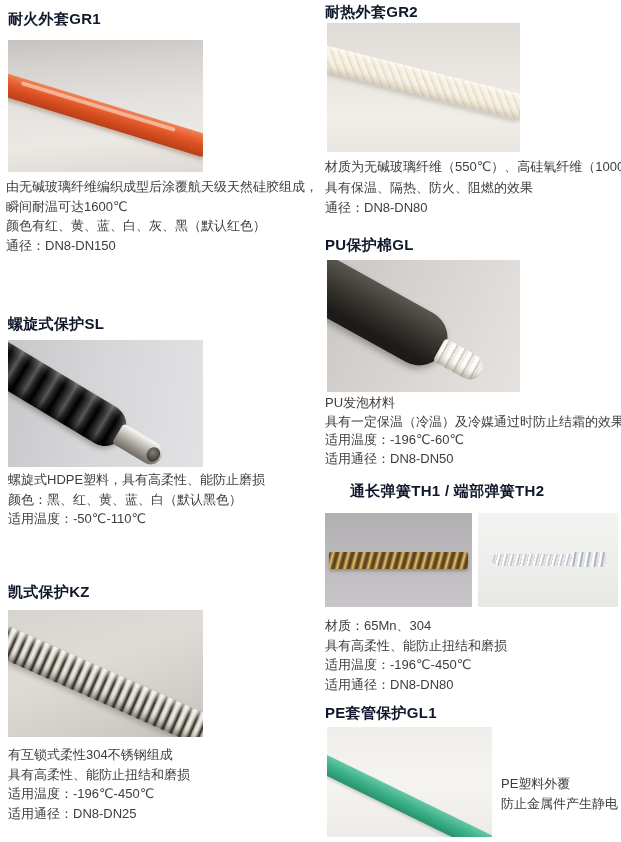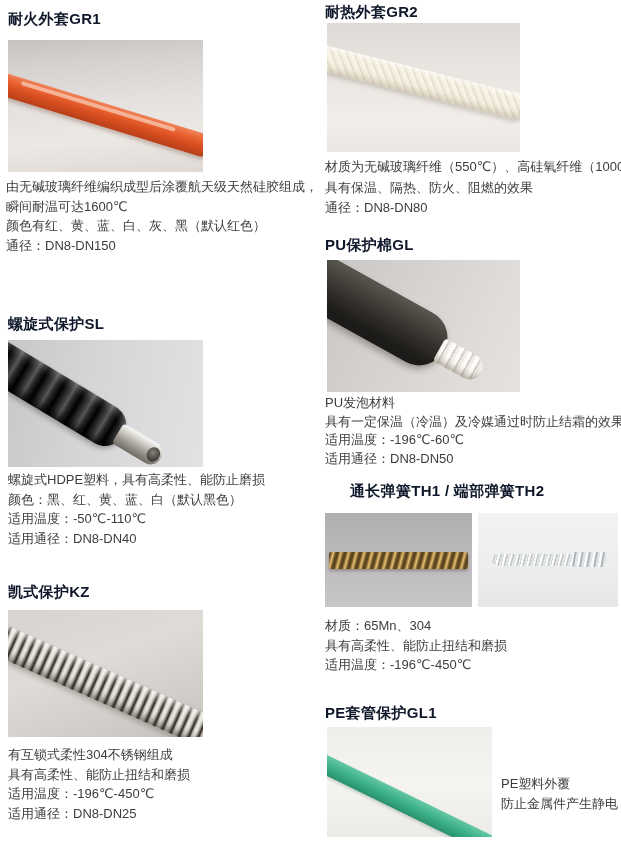--- a/index.html
+++ b/index.html
@@ -110,21 +110,20 @@
   <div class="photo p-sl">
     <div class="tube">
       <div class="coil"></div>
       <div class="ferrule"></div>
     </div>
   </div>
   <div class="spec" style="left:8px;top:470px;">
     <div class="line">螺旋式HDPE塑料，具有高柔性、能防止磨损</div>
     <div class="line">颜色：黑、红、黄、蓝、白（默认黑色）</div>
     <div class="line">适用温度：-50℃-110℃</div>
-    <div class="line">适用通径：DN8-DN40</div>
   </div>
 
   <div class="sec-title" style="left:8px;top:582px;">凯式保护KZ</div>
   <div class="photo p-kz">
     <div class="conduit"></div>
   </div>
   <div class="spec" style="left:8px;top:745px;">
     <div class="line">有互锁式柔性304不锈钢组成</div>
     <div class="line">具有高柔性、能防止扭结和磨损</div>
     <div class="line">适用温度：-196℃-450℃</div>
@@ -159,20 +158,21 @@
   <div class="photo p-th1">
     <div class="spring"></div>
   </div>
   <div class="photo p-th2">
     <div class="spring"></div>
   </div>
   <div class="spec" style="left:325px;top:616px;">
     <div class="line">材质：65Mn、304</div>
     <div class="line">具有高柔性、能防止扭结和磨损</div>
     <div class="line">适用温度：-196℃-450℃</div>
+    <div class="line">适用通径：DN8-DN80</div>
   </div>
 
   <div class="sec-title" style="left:325px;top:703px;">PE套管保护GL1</div>
   <div class="photo p-gl1">
     <div class="tube"></div>
   </div>
   <div class="spec" style="left:501px;top:774px;">
     <div class="line">PE塑料外覆</div>
     <div class="line">防止金属件产生静电</div>
   </div>

